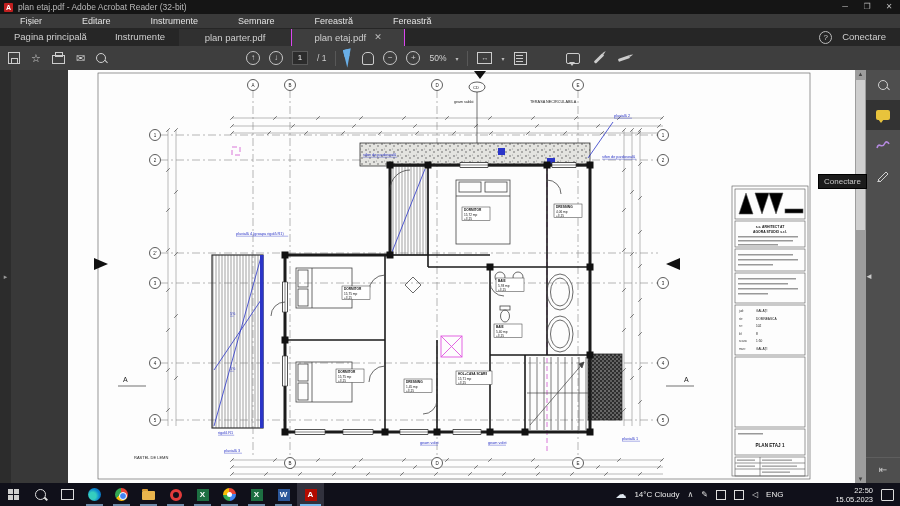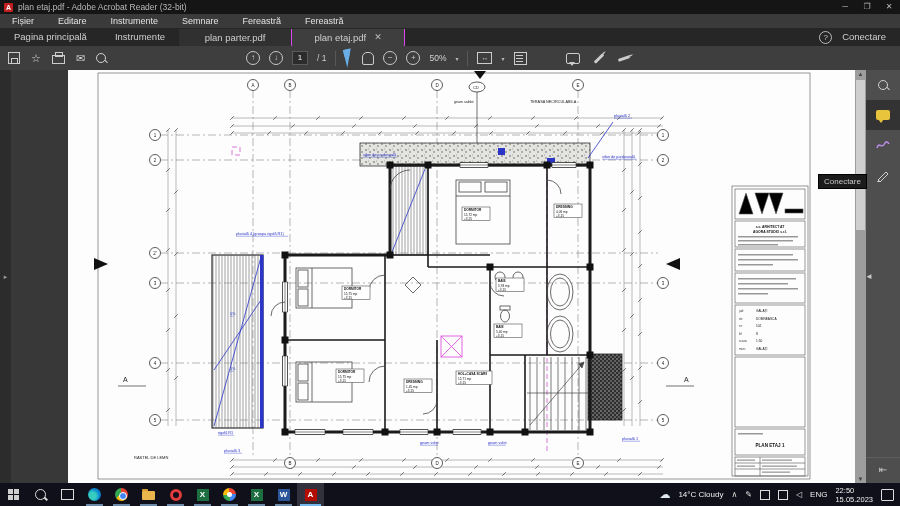--- a/index.html
+++ b/index.html
@@ -10,21 +10,21 @@
   #titlebar{position:absolute;left:0;top:0;width:900px;height:14px;background:#151515;
     display:flex;align-items:center;color:#b9b9b9;font-size:8.5px;}
   .pdficon{width:9px;height:9px;background:#c11f1f;margin:0 5px 0 4px;border-radius:1px;
     color:#fff;font-size:7px;line-height:9px;text-align:center;font-weight:bold;}
   #wctrl{margin-left:auto;display:flex;}
   .wbtn{width:22px;height:14px;text-align:center;font-size:8px;line-height:14px;color:#bbb;}
 
   
   #menubar{position:absolute;left:0;top:14px;width:900px;height:14px;background:#3a3a3a;
     display:flex;align-items:center;color:#e2e2e2;font-size:9px;}
-  .menu-item{padding:0 12px;height:14px;line-height:14px;}
+  .menu-item{padding:0 20px;height:14px;line-height:14px;}
 
   
   #tabbar{position:absolute;left:0;top:28px;width:900px;height:18px;background:#262626;
     display:flex;align-items:flex-end;color:#cfcfcf;font-size:9.5px;}
   .navtab{padding:0 14px;line-height:18px;height:18px;}
   .doctab{height:17px;line-height:17px;background:#303030;border-right:1px solid #d946ef;
     padding:0 12px;min-width:88px;text-align:center;display:flex;align-items:center;justify-content:center;gap:8px;}
   .doctab.active{background:#3e3e3e;}
   .tabclose{color:#bbb;font-size:9px;}
   #tabbar-right{margin-left:auto;display:flex;align-items:center;gap:10px;padding-right:14px;line-height:18px;}
@@ -112,21 +112,21 @@
   .gapp{width:13px;height:13px;border-radius:50%;background:conic-gradient(#ea4335 0 25%,#4285f4 25% 50%,#34a853 50% 75%,#fbbc05 75% 100%);position:relative;}
   .gapp::after{content:"";position:absolute;left:4px;top:4px;width:5px;height:5px;border-radius:50%;background:#fff;}
   .word{width:12px;height:12px;background:#2b579a;color:#fff;font-size:8px;font-weight:bold;
     text-align:center;line-height:12px;}
   .acro{width:12px;height:12px;background:#b30b00;color:#fff;font-size:8px;font-weight:bold;
     text-align:center;line-height:12px;}
   #tray{margin-left:auto;display:flex;align-items:center;gap:8px;padding-right:6px;font-size:8px;}
   .cloud{font-size:11px;color:#dfe7ef;}
   .trayic{font-size:8px;color:#ddd;}
   .tray-sq{width:8px;height:8px;border:1px solid #ddd;display:inline-block;}
-  #clock{font-size:7.5px;line-height:9px;}
+  #clock{text-align:right;font-size:7.5px;line-height:9px;margin-left:44px;}
   .notif{width:11px;height:10px;border:1px solid #ddd;border-radius:1px;}
 
   
   #plan-svg{display:block;}
   #plan-svg .thin{fill:none;stroke:#555;stroke-width:0.6;}
   #plan-svg .mag{fill:none;stroke:#cf54ce;stroke-width:0.8;stroke-dasharray:5 3;}
   #plan-svg .mag2{fill:none;stroke:#e055df;stroke-width:0.9;}
   #plan-svg text{font-family:"Liberation Sans",sans-serif;}
 </style>
 </head>

